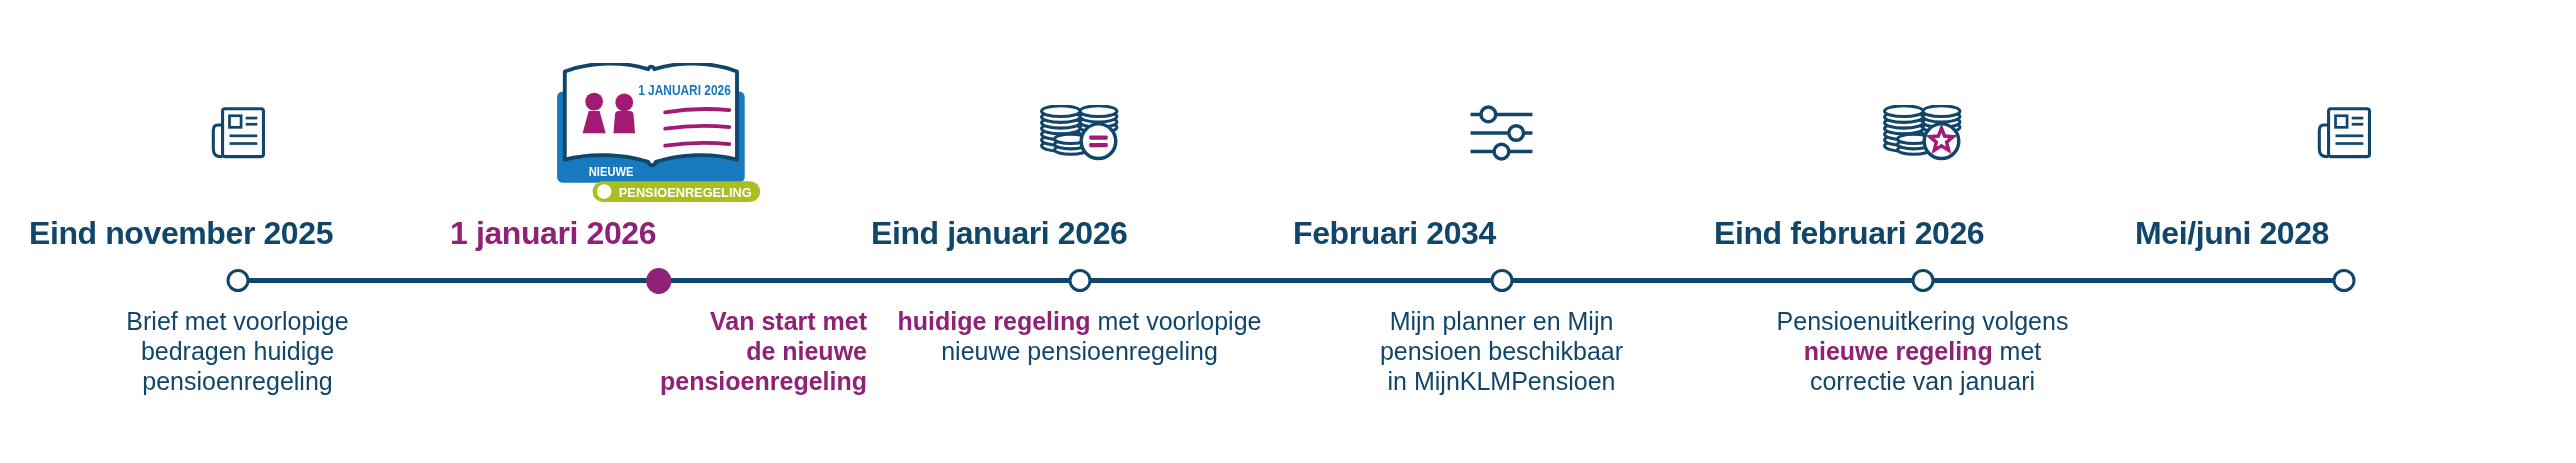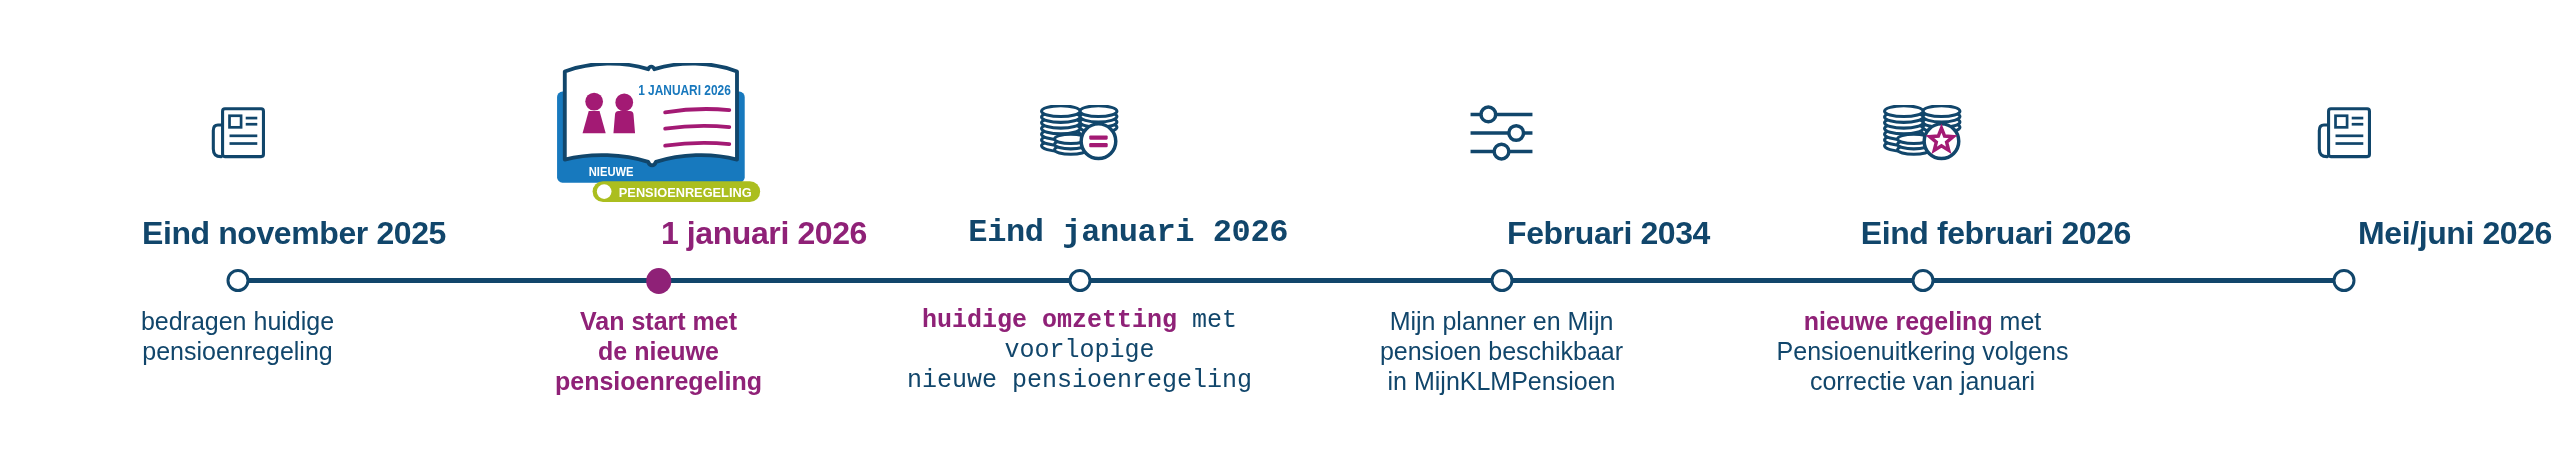--- a/index.html
+++ b/index.html
@@ -16,38 +16,38 @@
   }
   .icon-box{
     position:absolute;top:105px;left:0;right:0;height:56px;
     display:flex;align-items:center;justify-content:center;
   }
   .logo-box{
     position:absolute;top:63px;left:50%;transform:translateX(-50%);
     width:204px;height:139px;
   }
   .milestone-title{
-    position:absolute;top:216px;left:0;right:0;text-align:right;
+    position:absolute;top:216px;left:0;right:0;text-align:left;
     font-size:32px;line-height:34px;font-weight:bold;color:var(--navy);
     letter-spacing:-0.4px;
   }
   .milestone.active .milestone-title{color:var(--magenta);}
   .dot{
     position:absolute;top:269px;left:50%;transform:translateX(-50%);
     width:23px;height:23px;box-sizing:border-box;border-radius:50%;
     background:#ffffff;border:3.9px solid var(--navy);z-index:3;
   }
   .milestone.active .dot{
     top:268px;width:25.5px;height:25.5px;border:none;background:var(--magenta);
   }
   .milestone-description{
     position:absolute;top:306px;left:0;right:0;text-align:center;
     font-size:25px;line-height:30px;color:var(--navy);font-weight:normal;
   }
-  .milestone.active .milestone-description{color:var(--magenta);font-weight:bold;}
+  .milestone.active .milestone-description{color:var(--magenta);font-weight:bold;text-align:right;}
   .seg-highlight{color:var(--magenta);font-weight:bold;}
   .icon-stroke{stroke:var(--navy);}
   .fill-magenta{fill:var(--logo-magenta);}
 </style>
 </head>
 <body style="--navy: #11466B; --magenta: #8F2177; --logo-magenta: #A31A74;">
 
 <div class="timeline-line" style="left: 237px; width: 2107px;"></div>
 
 <div class="milestone" style="left: 29px;">
@@ -58,20 +58,21 @@
       <rect class="icon-stroke" fill="none" stroke-width="3.5" x="24" y="11" width="15" height="15"></rect>
       <line class="icon-stroke" stroke-width="3.5" x1="45" y1="14" x2="60" y2="14"></line>
       <line class="icon-stroke" stroke-width="3.5" x1="45" y1="22" x2="60" y2="22"></line>
       <line class="icon-stroke" stroke-width="3.5" x1="24" y1="37" x2="60" y2="37"></line>
       <line class="icon-stroke" stroke-width="3.5" x1="24" y1="47" x2="60" y2="47"></line>
     </svg>
     </div>
     <div class="milestone-title">Eind november 2025</div>
     <div class="dot"></div>
     <div class="milestone-description">
+      <div><span>Brief met voorlopige</span></div>
       <div><span>bedragen huidige</span></div>
       <div><span>pensioenregeling</span></div>
     </div>
   </div>
 <div class="milestone active" style="left: 450px;">
     <div class="logo-box">
     <svg width="204" height="139" viewBox="0 0 264 180" fill="none">
       <rect x="0" y="37" width="243" height="118" rx="7" fill="#1779BE"></rect>
       <path fill="#fff" stroke="#11466B" stroke-width="5" stroke-linejoin="round" d="M10 11 C45 -2 85 -2 118 8 C120 3.5 124 3.5 126 8 C159 -2 199 -2 233 11 L233 125 C199 116 160 118 128 128 C126 134 120 134 118 128 C86 118 45 116 10 125 Z"></path>
       <circle class="fill-magenta" cx="48" cy="50" r="11.5"></circle>
@@ -88,21 +89,21 @@
       <text x="166" y="173" text-anchor="middle" font-family="Liberation Sans, sans-serif" font-weight="bold" font-size="16.5" fill="#ffffff" textLength="172" lengthAdjust="spacingAndGlyphs">PENSIOENREGELING</text>
     </svg></div>
     <div class="milestone-title">1 januari 2026</div>
     <div class="dot"></div>
     <div class="milestone-description">
       <div><span class="seg-highlight">Van start met</span></div>
       <div><span class="seg-highlight">de nieuwe</span></div>
       <div><span class="seg-highlight">pensioenregeling</span></div>
     </div>
   </div>
-<div class="milestone" style="left: 871px; font-family: Liberation Mono, monospace;">
+<div class="milestone" style="left: 871px;">
     <div class="icon-box">
       <svg width="80" height="57" viewBox="0 0 104 74" fill="none">
         <ellipse class="icon-stroke" fill="#fff" stroke-width="4" cx="76" cy="29" rx="24" ry="7"></ellipse>
         <ellipse class="icon-stroke" fill="#fff" stroke-width="4" cx="76" cy="22" rx="24" ry="7"></ellipse>
         <ellipse class="icon-stroke" fill="#fff" stroke-width="4" cx="76" cy="15" rx="24" ry="7"></ellipse>
         <ellipse class="icon-stroke" fill="#fff" stroke-width="4" cx="76" cy="8" rx="24" ry="7"></ellipse>
         <ellipse class="icon-stroke" fill="#fff" stroke-width="4" cx="27" cy="53" rx="25" ry="7"></ellipse>
         <ellipse class="icon-stroke" fill="#fff" stroke-width="4" cx="27" cy="45.5" rx="25" ry="7"></ellipse>
         <ellipse class="icon-stroke" fill="#fff" stroke-width="4" cx="27" cy="38" rx="25" ry="7"></ellipse>
         <ellipse class="icon-stroke" fill="#fff" stroke-width="4" cx="27" cy="30.5" rx="25" ry="7"></ellipse>
@@ -113,21 +114,21 @@
         <ellipse class="icon-stroke" fill="#fff" stroke-width="4" cx="40" cy="51" rx="21" ry="6"></ellipse>
         <ellipse class="icon-stroke" fill="#fff" stroke-width="4" cx="40" cy="44" rx="21" ry="6"></ellipse>
         <circle class="icon-stroke" fill="#fff" stroke-width="4.5" cx="76" cy="47" r="22.5"></circle>
         <rect class="fill-magenta" x="64" y="39.5" width="24" height="5.5" rx="1.5"></rect>
      <rect class="fill-magenta" x="64" y="49.5" width="24" height="5.5" rx="1.5"></rect>
       </svg>
     </div>
     <div class="milestone-title">Eind januari 2026</div>
     <div class="dot"></div>
     <div class="milestone-description">
-      <div><span class="seg-highlight">huidige omzetting</span><span> met voorlopige</span></div>
+      <div><span class="seg-highlight">huidige regeling</span><span> met voorlopige</span></div>
       <div><span>nieuwe pensioenregeling</span></div>
     </div>
   </div>
 <div class="milestone" style="left: 1293px;">
     <div class="icon-box">
     <svg width="65" height="56" viewBox="0 0 84 72" fill="none">
       <line class="icon-stroke" stroke-width="4.5" x1="2" y1="12" x2="82" y2="12"></line>
       <line class="icon-stroke" stroke-width="4.5" x1="2" y1="36" x2="82" y2="36"></line>
       <line class="icon-stroke" stroke-width="4.5" x1="2" y1="60" x2="82" y2="60"></line>
       <circle class="icon-stroke" fill="#fff" stroke-width="4.5" cx="25" cy="12" r="9.5"></circle>
@@ -160,33 +161,33 @@
         <ellipse class="icon-stroke" fill="#fff" stroke-width="4" cx="40" cy="58" rx="21" ry="6"></ellipse>
         <ellipse class="icon-stroke" fill="#fff" stroke-width="4" cx="40" cy="51" rx="21" ry="6"></ellipse>
         <ellipse class="icon-stroke" fill="#fff" stroke-width="4" cx="40" cy="44" rx="21" ry="6"></ellipse>
         <circle class="icon-stroke" fill="#fff" stroke-width="4.5" cx="76" cy="47" r="22.5"></circle>
         <polygon fill="#fff" stroke="#A31A74" stroke-width="4.5" stroke-linejoin="miter" points="76,30 80.1,40.3 91.2,41.1 82.7,48.2 85.4,58.9 76,53 66.6,58.9 69.3,48.2 60.8,41.1 71.9,40.3"></polygon>
       </svg>
     </div>
     <div class="milestone-title">Eind februari 2026</div>
     <div class="dot"></div>
     <div class="milestone-description">
+      <div><span>Pensioenuitkering volgens</span></div>
       <div><span class="seg-highlight">nieuwe regeling</span><span> met</span></div>
-      <div><span>Pensioenuitkering volgens</span></div>
       <div><span>correctie van januari</span></div>
     </div>
   </div>
 <div class="milestone" style="left: 2135px;">
     <div class="icon-box">
     <svg width="54" height="53" viewBox="0 0 70 68" fill="none">
       <path class="icon-stroke" fill="#fff" stroke-width="4" stroke-linecap="round" d="M15 23 L9 23 Q3 23 3 30 L3 54 Q3 64 13 64"></path>
       <rect class="icon-stroke" fill="#fff" stroke-width="4" x="15" y="2" width="53" height="62" rx="3"></rect>
       <rect class="icon-stroke" fill="none" stroke-width="3.5" x="24" y="11" width="15" height="15"></rect>
       <line class="icon-stroke" stroke-width="3.5" x1="45" y1="14" x2="60" y2="14"></line>
       <line class="icon-stroke" stroke-width="3.5" x1="45" y1="22" x2="60" y2="22"></line>
       <line class="icon-stroke" stroke-width="3.5" x1="24" y1="37" x2="60" y2="37"></line>
       <line class="icon-stroke" stroke-width="3.5" x1="24" y1="47" x2="60" y2="47"></line>
     </svg>
     </div>
-    <div class="milestone-title">Mei/juni 2026</div>
+    <div class="milestone-title">Mei/juni 2028</div>
     <div class="dot"></div>
   </div>
 
 
 </body></html>

